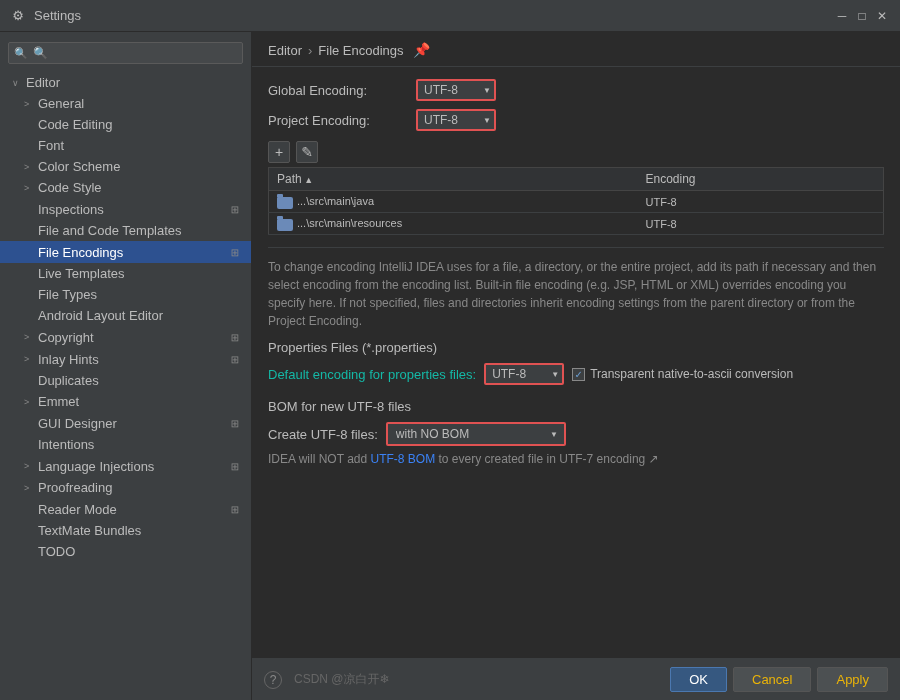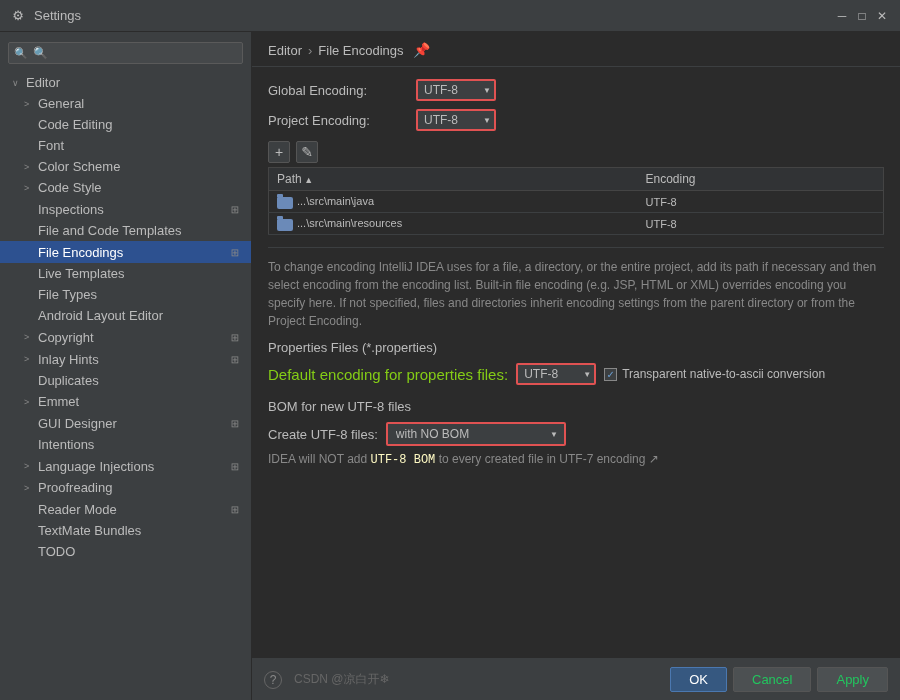--- a/index.html
+++ b/index.html
@@ -269,22 +269,22 @@
       font-weight: 500;
       margin-bottom: 8px;
     }
     .properties-row {
       display: flex;
       align-items: center;
       margin-bottom: 10px;
       gap: 8px;
     }
     .properties-label {
-      color: #84cc16;
-      font-size: 15px;
+      color: #14b8a6;
+      font-size: 13px;
     }
     .checkbox-row {
       display: flex; align-items: center; gap: 5px;
     }
     .cb {
       width: 13px; height: 13px;
       border: 1px solid #888;
       background: #3c3f41;
       display: inline-flex; align-items: center; justify-content: center;
       cursor: pointer; flex-shrink: 0;
@@ -328,39 +328,39 @@
     .bom-row {
       display: flex; align-items: center; gap: 8px; 
     }
     .bom-label { color: #bbbbbb; font-size: 13px; }
 
     .bom-note {
       font-size: 12px;
       color: #888;
       margin-top: 6px;
     }
-    .bom-note .link { color: #fef9c3; font-family: Liberation Mono, monospace; }
+    .bom-note .link { color: #3b82f6; }
 
     
     .footer {
       display: flex;
       justify-content: flex-end;
       align-items: center;
       padding: 8px 12px;
       border-top: 1px solid #3c3f41;
       background: #3c3f41;
       gap: 6px;
     }
     .footer-btn {
       padding: 4px 18px;
       font-size: 13px;
       border-radius: 2px;
       cursor: pointer;
       border: 1px solid #555;
-      color: #22c55e;
+      color: #eab308;
       background: #4c5052;
     }
     .footer-btn.primary {
       background: #365880;
       border-color: #4b78b0;
       color: #ffffff;
     }
 
     
     .help-icon {

